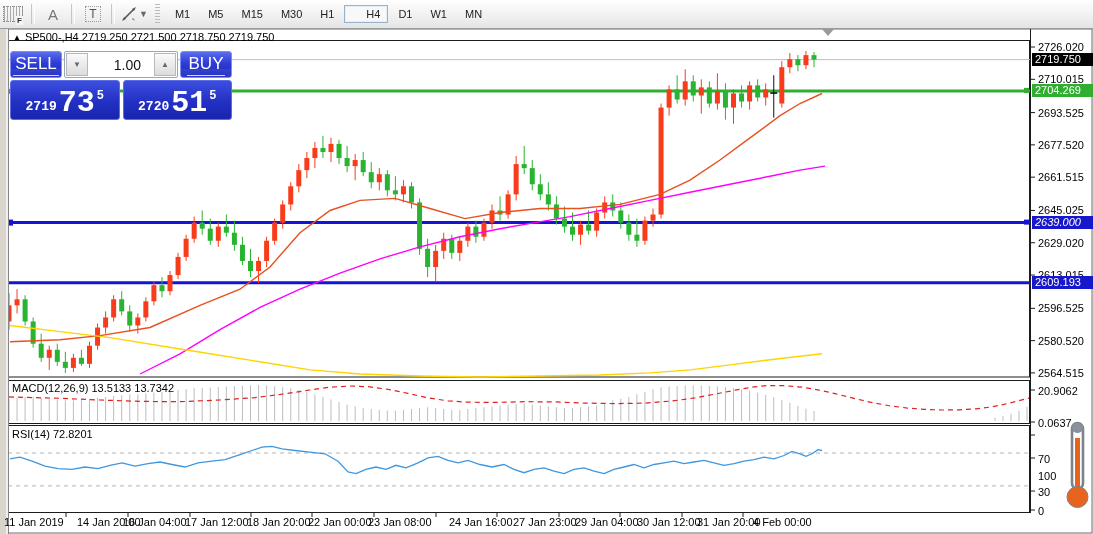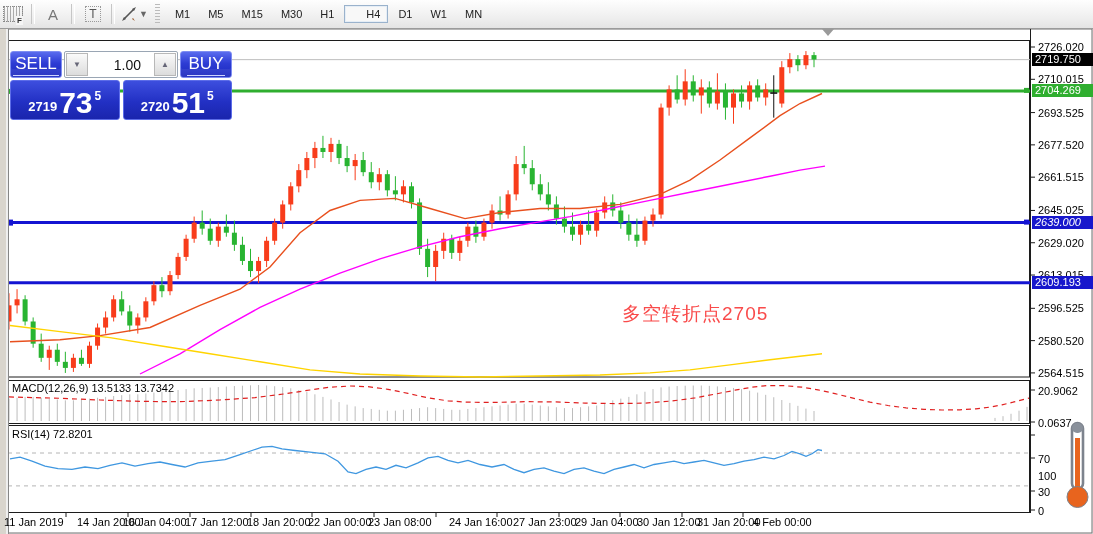--- a/index.html
+++ b/index.html
@@ -41,21 +41,21 @@
   .tpanel{position:absolute;left:10px;top:51px;width:222px;z-index:5;}
   .tp-row1{display:flex;align-items:stretch;height:27px;}
   .tp-btn{width:66px;background:linear-gradient(#5a6cee,#2d3cd4 45%,#1b28bd);color:#fff;
     border:1px solid #7e8df2;border-radius:3px;font-size:17px;display:flex;align-items:center;justify-content:center;
     box-shadow:inset 0 -8px 0 rgba(255,255,255,.07);}
   .tp-btn span{border-bottom:1px solid #cfd6ff;padding:0 2px 1px;}
   .vol-wrap{flex:1;display:flex;border:1px solid #9aa6b4;background:#fff;margin:0 2px;border-radius:2px;}
   .spin{width:20px;background:linear-gradient(#fafafa,#dcdcdc);border:1px solid #b8b8b8;margin:1px;
     font-size:8px;color:#667;display:flex;align-items:center;justify-content:center;}
   .vol{flex:1;border:none;outline:none;font-size:14px;text-align:right;padding-right:12px;color:#111;width:50px;font-family:"Liberation Sans",sans-serif;}
-  .tp-row2{display:flex;margin-top:2px;gap:3px;}
+  .tp-row2{display:flex;margin-top:2px;gap:3px;font-family:Liberation Mono, monospace;}
   .tp-px{flex:1;height:36px;background:linear-gradient(#3d4ede,#2230c4 55%,#1a25ad);
     border:1px solid #5c6ce8;border-radius:3px;color:#fff;display:flex;align-items:flex-end;justify-content:center;padding-bottom:2px;}
   .tp-px .sm{font-size:13px;font-weight:bold;margin:0 2px 3px 0;}
   .tp-px .lg{font-size:30px;font-weight:bold;line-height:28px;}
   .tp-px .sup{font-size:12px;font-weight:bold;margin:0 0 14px 2px;}
   
   .thermo{position:absolute;left:1062px;top:420px;z-index:6;}
 </style>
 </head>
 <body>
@@ -458,20 +458,23 @@
         <div class="tf">H1</div>
         <div class="tf active">H4</div>
         <div class="tf">D1</div>
         <div class="tf">W1</div>
         <div class="tf">MN</div>
       </div>
 </div>
 
 <div class="lstrip"></div>
 
+<div class="ctitle">
+  <span class="tri">▲</span><span>SP500-,H4  2719.250 2721.500 2718.750 2719.750</span>
+</div>
 
 <div class="shift-tri"></div>
 
 <div class="tpanel">
   <div class="tp-row1">
     <div class="tp-btn">
           <span>SELL</span>
         </div>
     <div class="vol-wrap">
       <div class="spin">▼</div>
@@ -492,21 +495,20 @@
       <span class="sm">2720</span>
       <span class="lg">51</span>
       <span class="sup">5</span>
     </div>
   </div>
 </div>
 
 <div class="plabel" style="left:12px;top:382px;">MACD(12,26,9) 13.5133 13.7342</div>
 <div class="plabel" style="left:12px;top:428px;">RSI(14) 72.8201</div>
 
-<div class="annot">多空转折点2705</div>
 
 <div id="price-axis">
       <div class="ptick" style="top: 13px;">2726.020</div>
       <div class="ptick" style="top: 45.2981px;">2710.015</div>
       <div class="ptick" style="top: 78.5749px;">2693.525</div>
       <div class="ptick" style="top: 110.873px;">2677.520</div>
       <div class="ptick" style="top: 143.171px;">2661.515</div>
       <div class="ptick" style="top: 176.448px;">2645.025</div>
       <div class="ptick" style="top: 208.746px;">2629.020</div>
       <div class="ptick" style="top: 241.044px;">2613.015</div>

